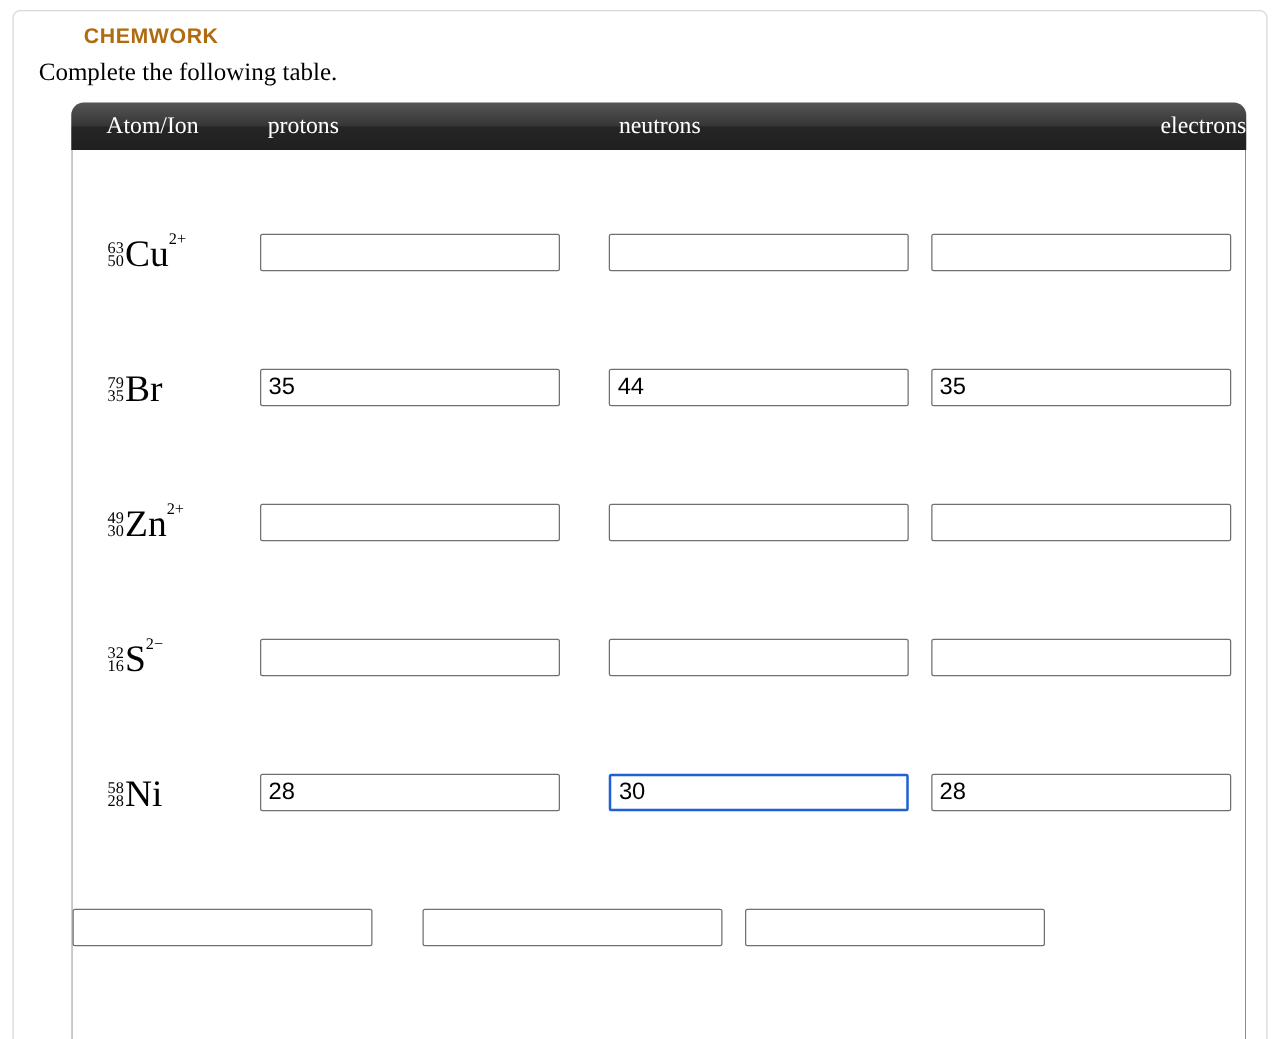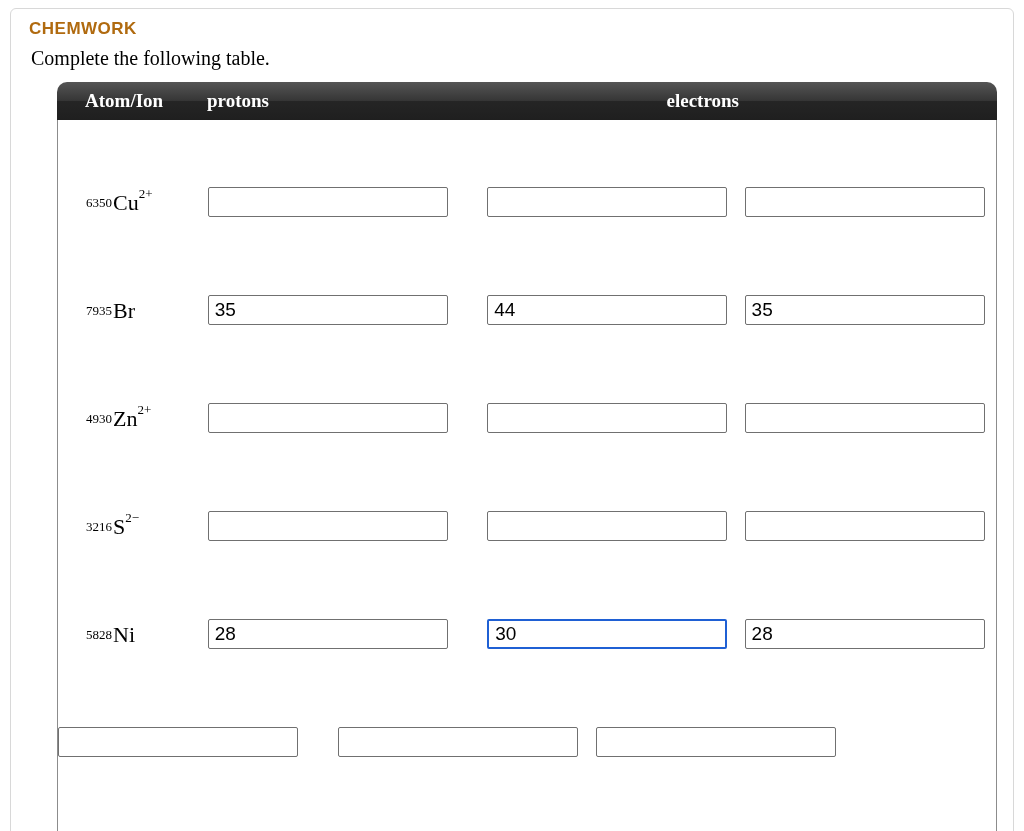--- a/index.html
+++ b/index.html
@@ -17,43 +17,45 @@
       border: 1px solid #d8d8d8;
       border-radius: 6px;
       padding: 10px 18px 20px 18px;
     }
     .title {
       font-family: Verdana, Arial, sans-serif;
       font-weight: bold;
       font-size: 17px;
       color: #b06a0f;
       letter-spacing: 0.5px;
+      margin-left: 38px;
     }
     .instruction {
       font-size: 20px;
       color: #000;
       margin-top: 8px;
       margin-left: 2px;
     }
     .table-wrap {
       margin-top: 12px;
       margin-left: 28px;
       width: 940px;
     }
     .header-row {
       display: flex;
       background: #3e3e3e;
       background: linear-gradient(to bottom, #555555 0%, #353535 50%, #252525 51%, #1f1f1f 100%);
       color: #fff;
-      font-weight: bold;
+      font-weight: normal;
       font-size: 19px;
       height: 38px;
       align-items: center;
       border-top-left-radius: 10px;
       border-top-right-radius: 10px;
+      gap: 12px;
     }
     .col-atom {
       width: 150px;
       padding-left: 28px;
     }
     .col-protons {
       width: 280px;
     }
     .col-neutrons {
       width: 258px;
@@ -103,56 +105,57 @@
     .field.focused {
       border: 2px solid #1f60d4;
       outline: none;
     }
     .isotope {
       display: inline-flex;
       align-items: center;
     }
     .nums {
       display: inline-flex;
-      flex-direction: row;
+      flex-direction: column;
       align-items: flex-end;
       font-size: 13px;
       line-height: 11px;
       font-family: 'Times New Roman', serif;
       margin-right: 1px;
       position: relative;
       top: -1px;
     }
     .nums .mass { }
     .nums .atnum { }
     .symwrap {
       position: relative;
     }
     .sym {
-      font-size: 22px;
+      font-size: 30px;
     }
     .charge {
       position: absolute;
       font-size: 13px;
       top: -4px;
       left: 100%;
       white-space: nowrap;
     }
   </style>
 </head>
 <body>
 
 <div class="container">
   <div class="title">CHEMWORK</div>
   <div class="instruction">Complete the following table.</div>
 
   <div class="table-wrap">
     <div class="header-row">
       <div class="col-atom">Atom/Ion</div>
       <div class="col-protons">protons</div>
+      <div class="col-neutrons">neutrons</div>
       <div class="col-electrons">electrons</div>
     </div>
 
     <div class="body-area">
         <div class="data-row">
           <div class="atom-cell"><span class="isotope">
               <span class="nums">
                 <span class="mass">63</span>
                 <span class="atnum">50</span>
               </span>

